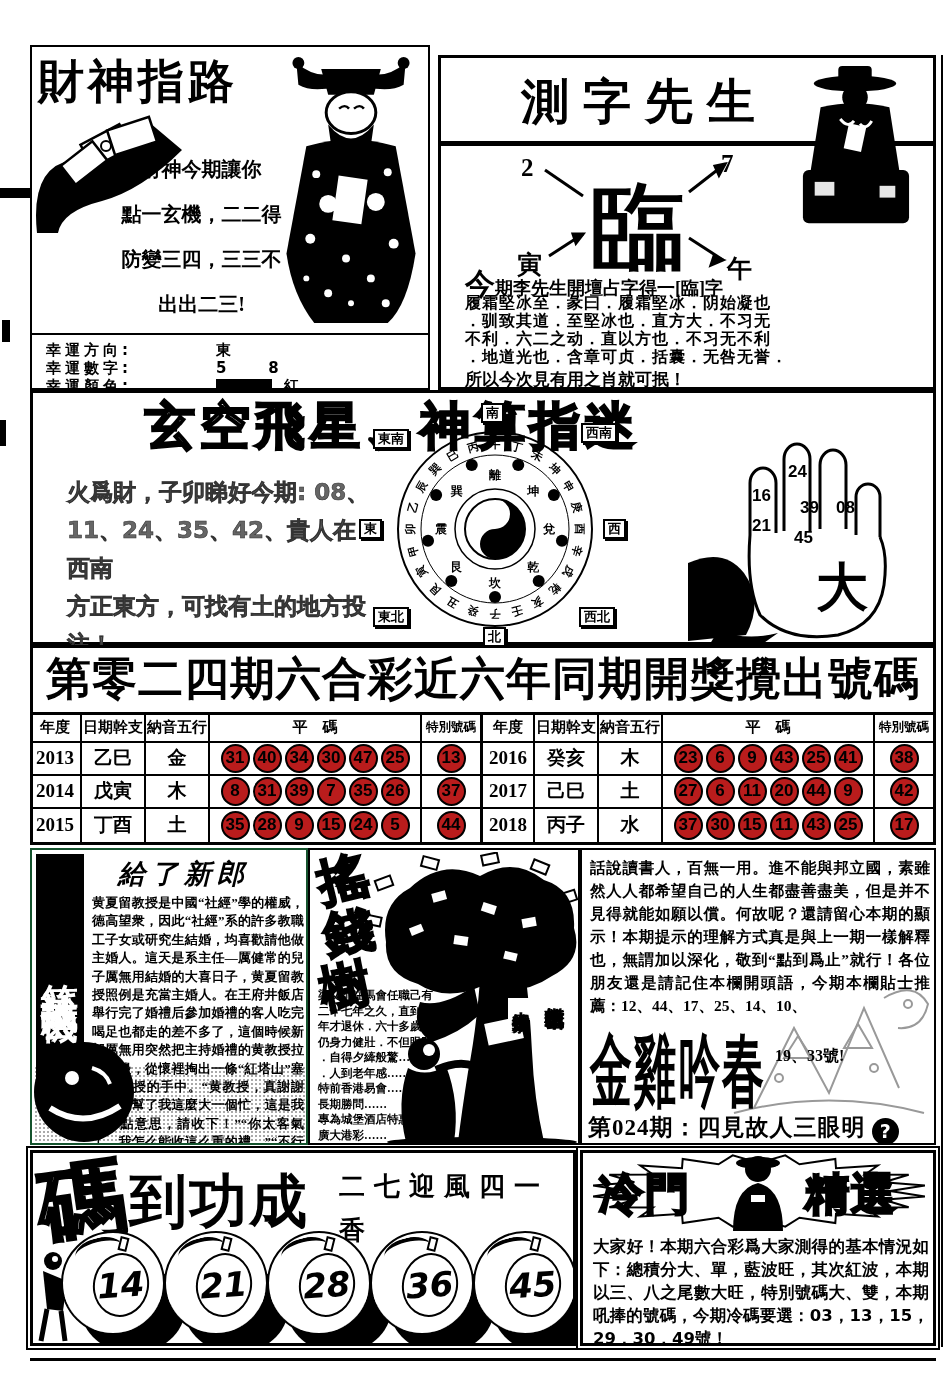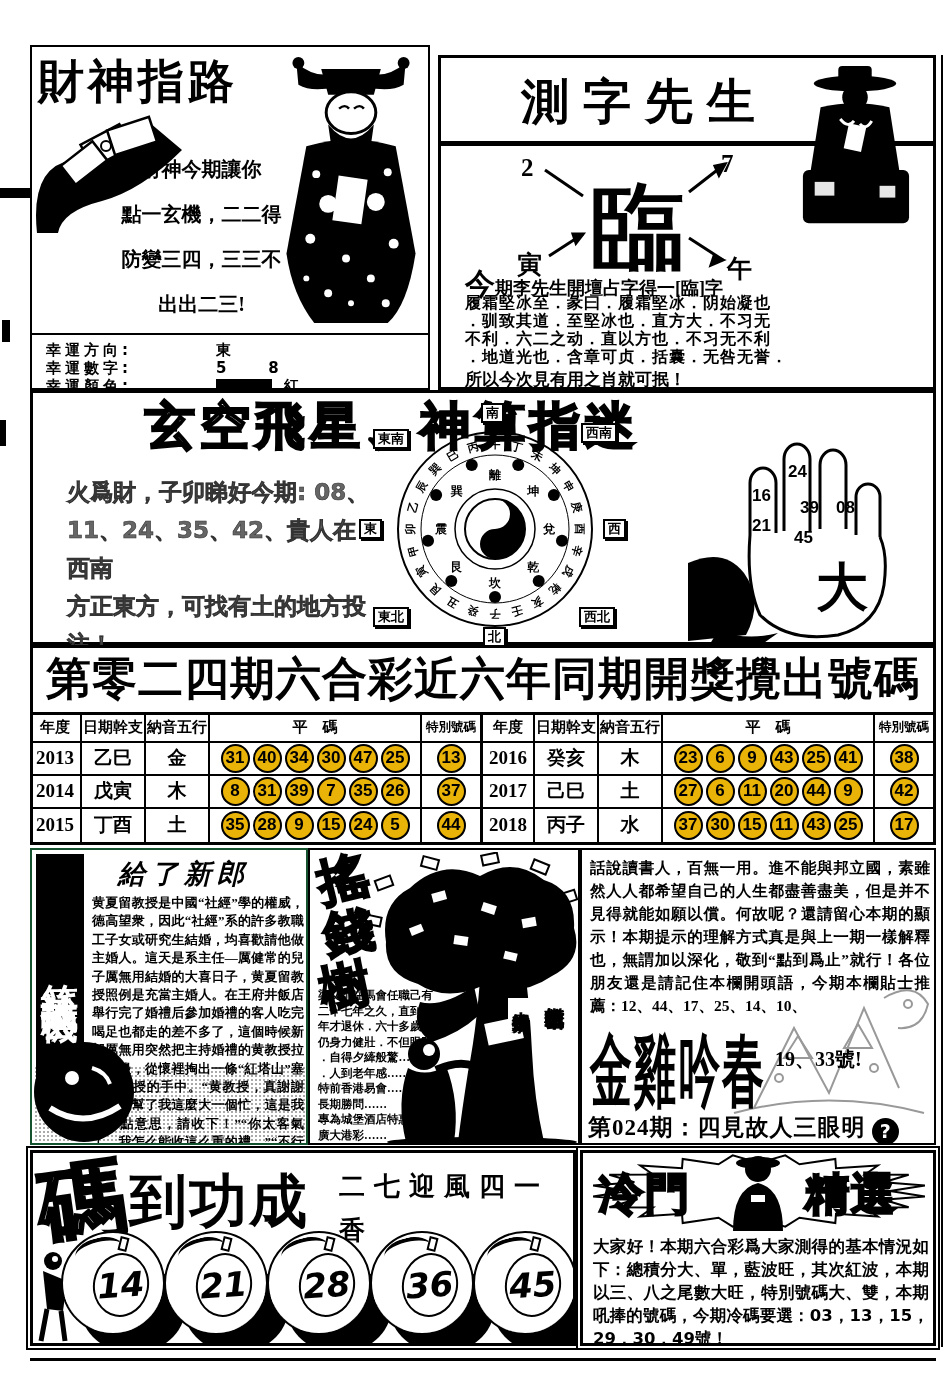--- a/index.html
+++ b/index.html
@@ -57,21 +57,21 @@
   .trow { display:flex; border-bottom:2px solid #000; }
   .trow:last-child { border-bottom:none; }
   .tcell { border-right:2px solid #000; display:flex; align-items:center; justify-content:center;
            font-weight:bold; overflow:hidden; }
   .half:first-child .tcell.last { border-right:2px solid #000; }
   .c-year{width:52px;} .c-gz{width:64px;} .c-wx{width:64px;} .c-nums{width:212px;} .c-sp{width:58px;}
   .hdr { height:28px; font-size:15px; font-family:"DejaVu Sans",sans-serif; }
   .drow { height:33.5px; font-size:19px; }
   .numc { display:inline-flex; width:29px; height:29px; border:2px solid #000; border-radius:50%;
           align-items:center; justify-content:center; font-size:17px; font-weight:bold; margin:0 1.5px;
-          background:#eab308; font-family:"Liberation Sans",sans-serif; }
+          background:#b91c1c; font-family:"Liberation Sans",sans-serif; }
 
   
   #p-joke { left:30px; top:848px; width:278px; height:297px; border:2px solid #14532d; overflow:hidden; }
   #jk-strip { position:absolute; left:4px; top:4px; width:48px; height:226px; background:#000;
               color:#fff; font-size:37px; font-weight:900; text-align:center;
               writing-mode:vertical-rl; text-orientation:upright; letter-spacing:6px; padding-top:4px;
               font-family:"DejaVu Sans",sans-serif; }
   #jk-title { position:absolute; left:86px; top:6px; font-size:27px; font-weight:bold; font-style:italic;
               letter-spacing:6px; }
   #jk-body { position:absolute; left:60px; top:44px; width:212px; height:248px; font-size:13px;
@@ -87,21 +87,21 @@
               font-weight:bold; }
   .tr-v { position:absolute; background:#fff; color:#000; font-weight:900; padding:2px 1px;
           font-family:"DejaVu Sans",sans-serif; }
 
   #p-tips { left:580px; top:848px; width:356px; height:297px; border:2px solid #000; overflow:hidden; }
   #tp-p1 { position:absolute; left:8px; top:6px; width:340px; font-size:15.5px; line-height:23px;
            font-weight:bold; text-align:justify; }
   #tp-row { position:absolute; left:8px; top:168px; width:340px; }
   #tp-brand { font-size:42px; font-weight:900; transform:scaleY(1.9); transform-origin:top left;
               letter-spacing:2px; display:inline-block; font-family:"DejaVu Sans",sans-serif; }
-  #tp-p3 { position:absolute; left:185px; top:28px; font-size:20px; font-weight:bold; }
+  #tp-p3 { position:absolute; left:185px; top:28px; font-size:16px; font-weight:bold; }
   #tp-issue { position:absolute; left:6px; top:262px; font-size:23px; font-weight:900; letter-spacing:1px; }
   #tp-badge { display:inline-block; width:27px; height:27px; background:#000; color:#fff; border-radius:50%;
               text-align:center; line-height:27px; font-size:19px; font-weight:900; vertical-align:-3px;
               font-family:"DejaVu Sans",sans-serif; }
   #tp-rooster { position:absolute; right:0; top:118px; }
 
   
   #p-mada { left:30px; top:1150px; width:546px; height:196px; border:3px solid #000;
             box-shadow:0 0 0 2px #fff, 0 0 0 4px #000; overflow:hidden; }
   #md-t1 { position:absolute; left:6px; top:-8px; font-size:86px; -webkit-text-stroke:3px #000; color:#fff;

